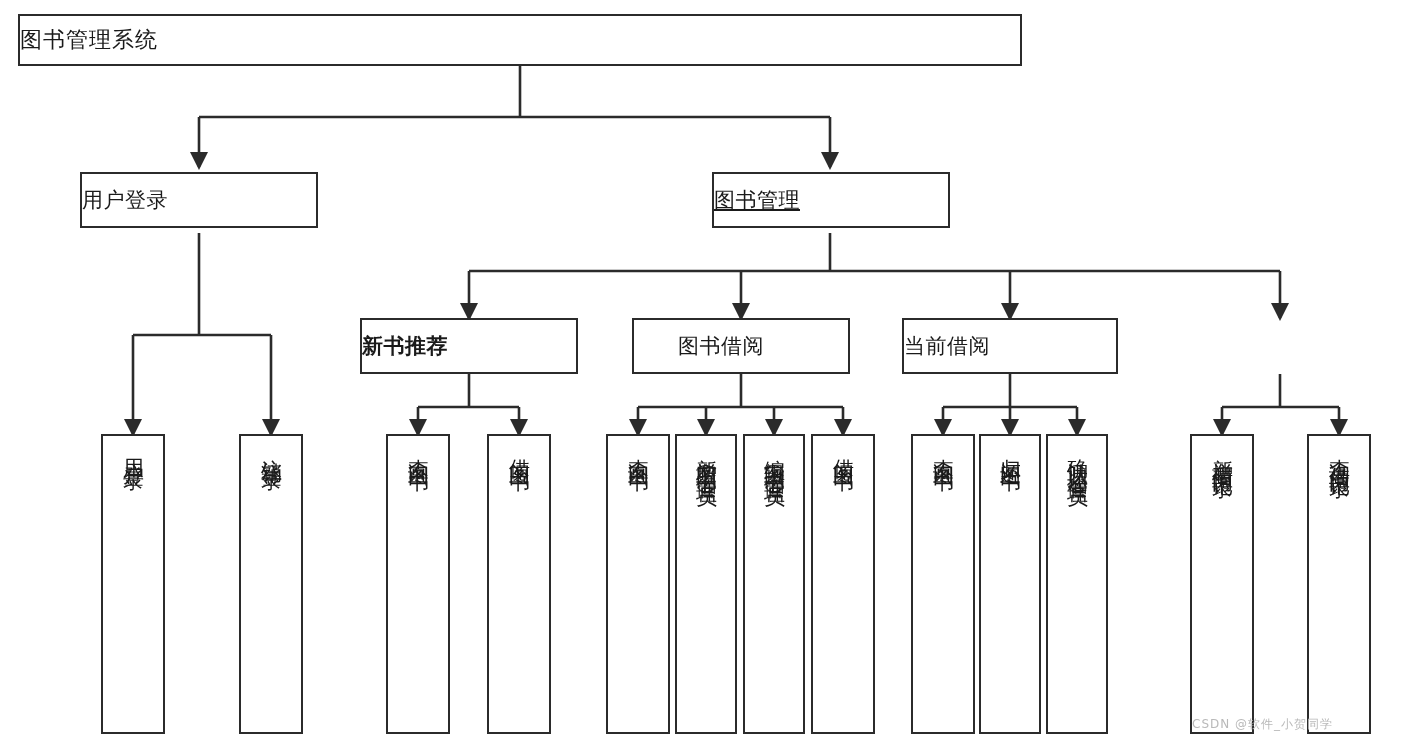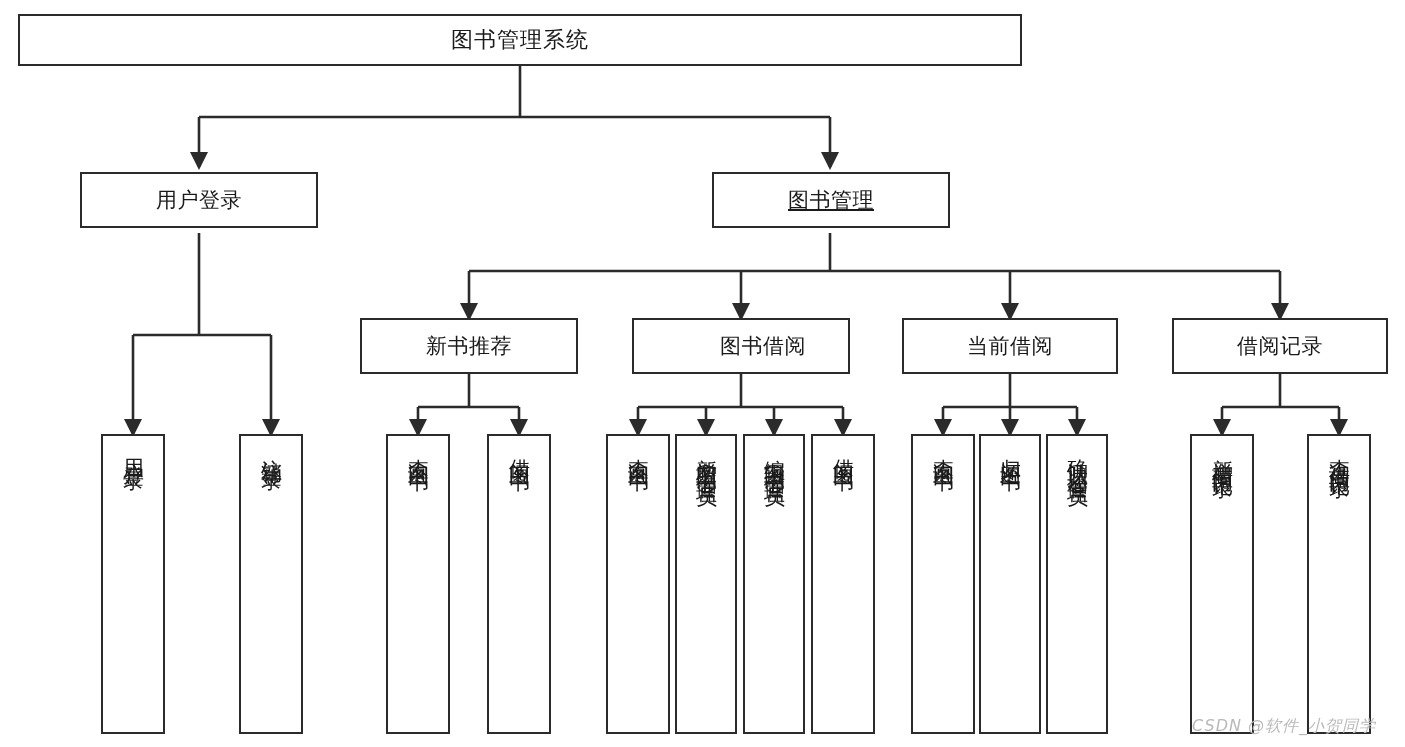--- a/index.html
+++ b/index.html
@@ -21,21 +21,20 @@
     width:1405px; height:747px;
     pointer-events:none;
   }
   .node{
     position:absolute;
     box-sizing:border-box;
     border:2px solid #2b2b2b;
     background:#ffffff;
     display:flex;
     align-items:center;
-    justify-content:center;
     color:#1a1a1a;
     z-index:2;
   }
   .node .lbl{
     display:block;
     text-align:center;
     line-height:1.18;
     white-space:nowrap;
   }
   
@@ -56,26 +55,25 @@
     font-size:21px;
     line-height:1.0;
     letter-spacing:4px;
     white-space:normal;
     margin-top:6px;
     max-height:100%;
   }
   .watermark{
     position:absolute;
     color:#b9b9b9;
-    font-size:16px;
+    font-size:12px;
     letter-spacing:1px;
     z-index:5;
     white-space:nowrap;
     user-select:none;
-    font-style:italic;
   }
 </style>
 </head>
 <body>
 
 <div id="diagram">
 
   <svg id="wires" viewBox="0 0 1405 747" width="1405" height="747" xmlns="http://www.w3.org/2000/svg">
     <defs>
       <marker id="arrow" viewBox="0 0 12 12" refX="10" refY="6" markerWidth="7" markerHeight="7" orient="auto-start-reverse">
@@ -132,31 +130,28 @@
     <span class="lbl">图书管理系统</span>
   </div>
 
   <div class="node horiz" style="left:80px; top:172px; width:238px; height:56px;">
     <span class="lbl">用户登录</span>
   </div>
   <div class="node horiz" style="left:712px; top:172px; width:238px; height:56px;text-decoration:underline;">
     <span class="lbl">图书管理</span>
   </div>
 
-  <div class="node horiz" style="left:360px; top:318px; width:218px; height:56px;">
+  <div class="node horiz" style="left:360px; top:318px; width:218px; height:56px;font-weight:bold;">
     <span class="lbl">新书推荐</span>
   </div>
   <div class="node horiz" style="left:632px; top:318px; width:218px; height:56px;padding-left:44px;">
     <span class="lbl">图书借阅</span>
   </div>
   <div class="node horiz" style="left:902px; top:318px; width:216px; height:56px;">
     <span class="lbl">当前借阅</span>
-  </div>
-  <div class="node horiz" style="left:1172px; top:318px; width:216px; height:56px;">
-    <span class="lbl">借阅记录</span>
   </div>
 
   <div class="node vert" style="left:101px; top:434px; width:64px; height:300px;">
     <span class="lbl">用户登录</span>
   </div>
   <div class="node vert" style="left:239px; top:434px; width:64px; height:300px;">
     <span class="lbl">注销登录</span>
   </div>
 
   <div class="node vert" style="left:386px; top:434px; width:64px; height:300px;">

